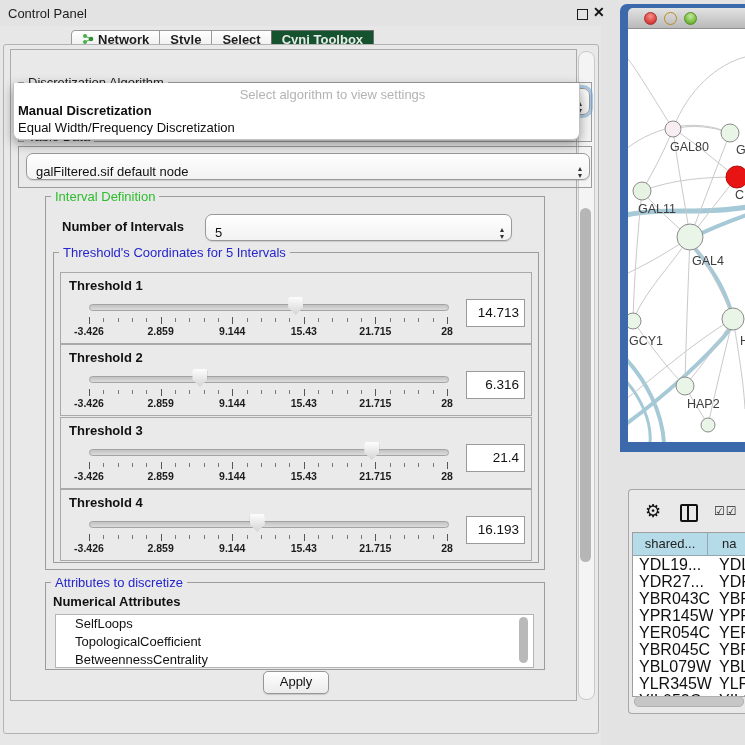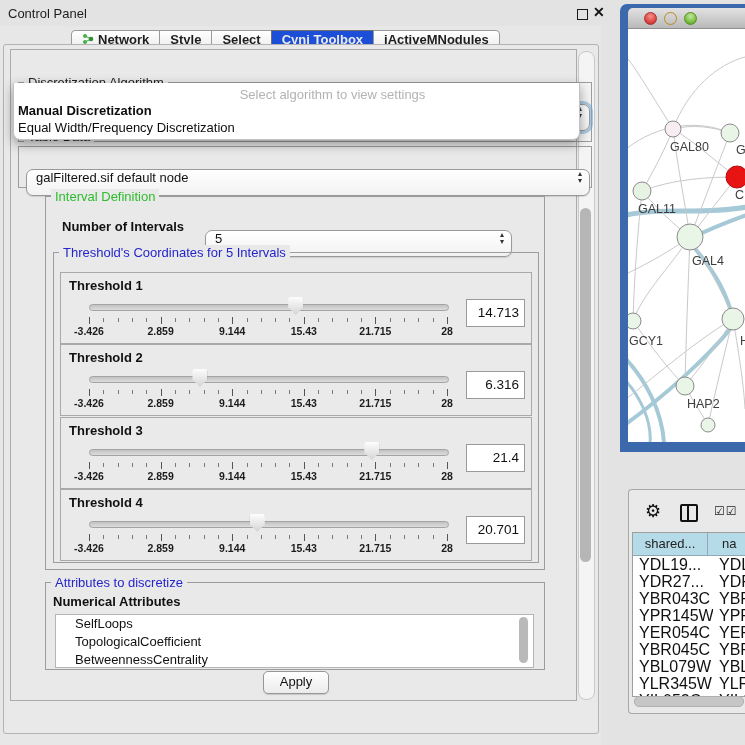--- a/index.html
+++ b/index.html
@@ -13,34 +13,34 @@
   #cp-title{left:8px;top:6px;font-size:13px;color:#1d1d1d;}
   #float-icon{left:577px;top:9px;width:9px;height:9px;border:1.5px solid #1a1a1a;background:#e3e3e3;}
   #close-icon{left:593px;top:4px;font-size:14px;font-weight:bold;color:#111;}
   
   .tabrow{display:flex;height:19px;}
   .tab{padding:1px 10px 2px 10px;font-size:13px;font-weight:600;color:#1d1d1d;
        background:linear-gradient(#ffffff,#ededed);border:1px solid #9a9a9a;margin-left:-1px;
        display:flex;align-items:center;gap:4px;white-space:nowrap;}
   .tab.first{border-radius:4px 0 0 4px;margin-left:0;}
   .tab.last{border-radius:0 4px 4px 0;}
-  .tab.sel{background:#1d4ed8;color:#ebebeb;border-color:#6e6e6e;text-decoration:underline;}
+  .tab.sel{background:#14532d;color:#ebebeb;border-color:#6e6e6e;text-decoration:underline;}
   #outer-panel{left:3px;top:44px;width:594px;height:688px;border:1px solid #b3b3b3;
                border-radius:3px;background:#e9e9e9;}
   #scrollpane{left:10px;top:49px;width:565px;height:650px;border:1px solid #ababab;background:#e9e9e9;}
   #vscroll-track{left:578px;top:51px;width:15px;height:647px;background:#f4f4f4;
                  border:1px solid #c9c9c9;border-radius:8px;}
   #vscroll-thumb{left:580px;top:208px;width:11px;height:354px;background:#b6b6b6;border-radius:6px;}
   
   .group{border:1px solid #9c9c9c;background:transparent;}
   .legend{font-size:13px;background:#e9e9e9;padding:0 4px;white-space:nowrap;z-index:2;}
   
   .combo{background:linear-gradient(#ffffff,#f2f2f2);border:1px solid #999;border-radius:7px;
-         display:flex;align-items:flex-start;font-size:13px;color:#111;
-         box-shadow:0 1px 1px rgba(0,0,0,0.12);margin-top:16px;}
+         display:flex;align-items:flex-end;font-size:13px;color:#111;
+         box-shadow:0 1px 1px rgba(0,0,0,0.12);}
   .combo .val{flex:1;padding-left:9px;}
   .combo .arrows{width:18px;text-align:center;line-height:7px;font-size:8px;color:#333;}
   
   #algo-popup{left:13px;top:83px;width:565px;height:56px;background:#fff;z-index:30;
               border:1px solid #c2c2c2;border-top:none;border-radius:0 0 7px 7px;
               box-shadow:0 4px 12px rgba(0,0,0,0.38);}
   #algo-prompt{left:0;top:4px;width:637px;text-align:center;font-size:13px;color:#b3b3b3;}
   .popup-item{left:3px;width:555px;font-size:13px;color:#0d0d0d;padding-left:1px;}
   
   .tbox{left:60px;width:470px;height:70px;border:1px solid #a9a9a9;background:#eaeaea;}
@@ -118,23 +118,20 @@
         <span>Network</span>
       </div>
       <div class="tab">
         <span>Style</span>
       </div>
       <div class="tab">
         <span>Select</span>
       </div>
       <div class="tab sel">
         <span>Cyni Toolbox</span>
-      </div>
-      <div class="tab last">
-        <span>jActiveMNodules</span>
       </div>
     </div>
 
   <div id="outer-panel" class="abs"></div>
   <div id="scrollpane" class="abs"></div>
   <div id="vscroll-track" class="abs"></div>
   <div id="vscroll-thumb" class="abs"></div>
 
   <div class="abs group" style="left:18px;top:82px;width:572px;height:58px;"></div>
   <span class="abs legend" style="left:24px;top:75px;color:#222;">Discretization Algorithm</span>
@@ -312,21 +309,21 @@
         <div class="tick minor" style="left: 357.36px;"></div>
         <div class="tick minor" style="left: 371.68px;"></div>
         <div class="tick major" style="left: 386px;"></div>
         <span class="ticklabel" style="left: 28px;">-3.426</span>
         <span class="ticklabel" style="left: 99.6px;">2.859</span>
         <span class="ticklabel" style="left: 171.2px;">9.144</span>
         <span class="ticklabel" style="left: 242.8px;">15.43</span>
         <span class="ticklabel" style="left: 314.4px;">21.715</span>
         <span class="ticklabel" style="left: 386px;">28</span>
         <div class="handle" style="left: 188.757px;"></div>
-        <div class="vbox">20.701</div>
+        <div class="vbox">16.193</div>
       </div>
     </div>
 
   <div class="abs group" style="left:45px;top:582px;width:498px;height:86px;"></div>
   <span class="abs legend" style="left:51px;top:575px;color:#2525cc;">Attributes to discretize</span>
   <span class="abs" style="left:53px;top:594px;font-size:13px;font-weight:bold;color:#111;">Numerical Attributes</span>
   <div id="attr-list" class="abs">
       <div class="attr-item">SelfLoops</div>
       <div class="attr-item">TopologicalCoefficient</div>
       <div class="attr-item">BetweennessCentrality</div>

